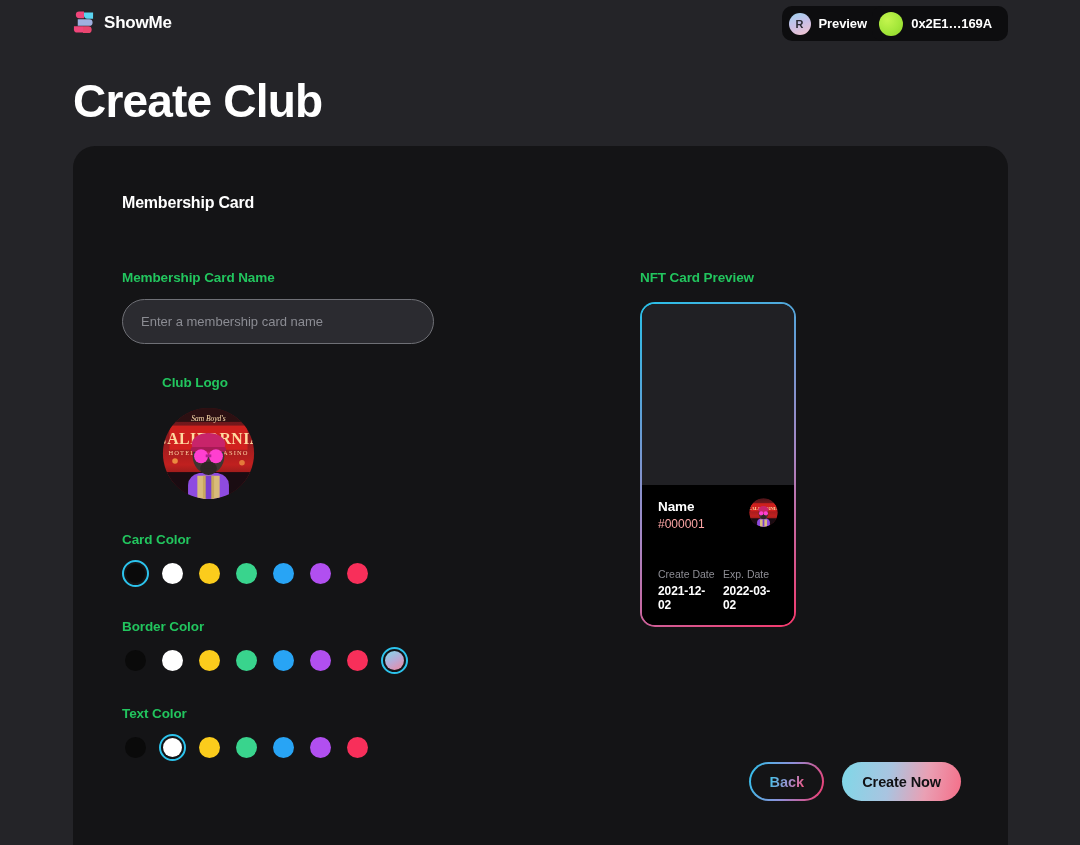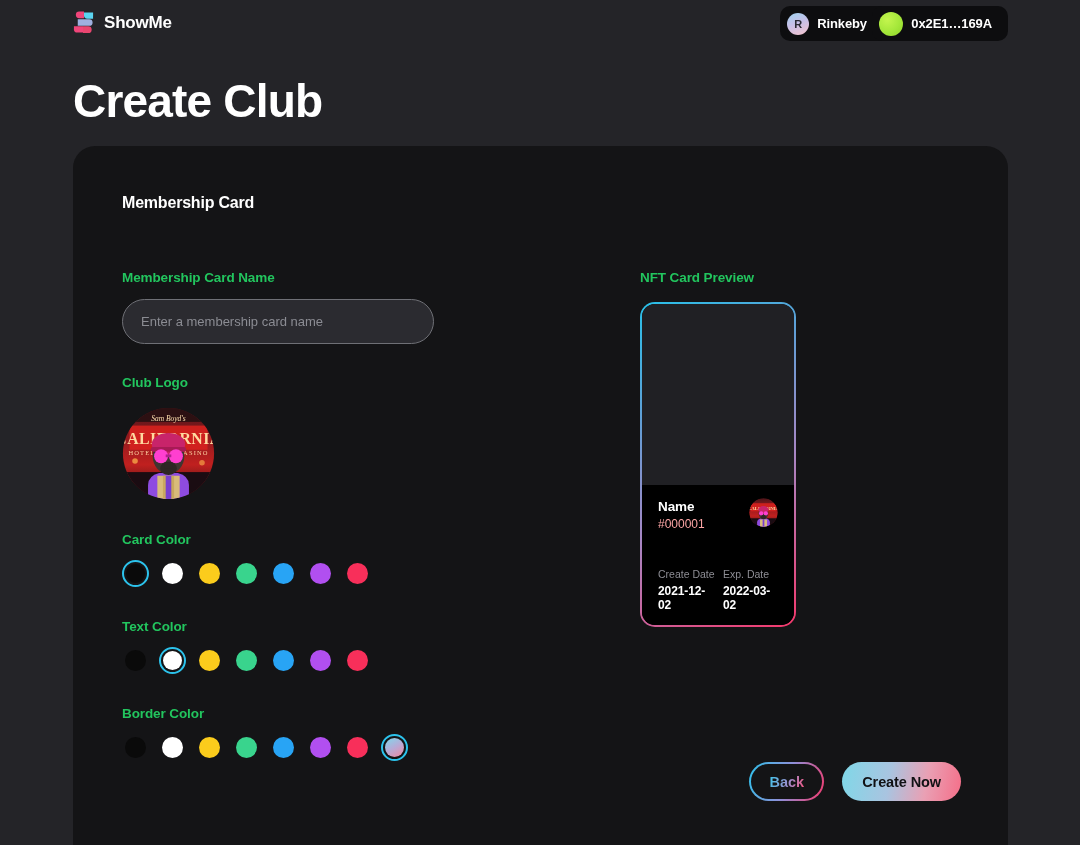--- a/index.html
+++ b/index.html
@@ -84,21 +84,21 @@
     border: 1px solid #6f7076;
     border-radius: 23px;
     color: #ffffff; font-size: 13px;
     font-family: "Liberation Sans", sans-serif;
     padding: 0 18px; outline: none;
   }
   .name-input::placeholder { color: #8b8c93; }
 
   .uploads { display: flex; margin-top: 31px; gap: 0; }
   .upload-block { }
-  .upload-block.logo { width: 157px; }
+  .upload-block.logo { width: 157px; margin-left: 40px; }
   .club-logo-img {
     margin-top: 17px; width: 93px; height: 93px;
     border-radius: 50%; display: block;
   }
   .card-image-box {
     margin-top: 17px; width: 93px; height: 93px;
     background: #212125; border: 1px solid #3b3b42;
     border-radius: 12px;
     display: flex; align-items: center; justify-content: center;
     cursor: pointer;
@@ -183,21 +183,21 @@
       <path d="M4 4 A3.5 3.5 0 0 1 7.5 0.5 H12.5 V7.5 H7.5 A3.5 3.5 0 0 1 4 4 Z" fill="#f0457a"></path>
       <path d="M6 8.5 H18 A3.5 3.5 0 0 1 18 15.5 H6 Z" fill="#9fb0e0"></path>
       <path d="M2 16 H11.5 V22.5 H5.5 A3.5 3.5 0 0 1 2 19 Z" fill="#f0457a"></path>
       <path d="M11.5 16 H17 A3.5 3.5 0 0 1 17 23 H11.5 Z" fill="#e8466f"></path>
     </svg>
     <span class="brand-name">ShowMe</span>
   </div>
 
   <div class="pill pill-network">
     <span class="avatar-net">R</span>
-    <span class="pill-text">Rinkeby</span>
+    <span class="pill-text">Preview</span>
     <svg class="chev" viewBox="0 0 12 12">
       <path d="M2.5 4.5 L6 8 L9.5 4.5" fill="none" stroke="#d9d9de" stroke-width="1.4" stroke-linecap="round" stroke-linejoin="round"></path>
     </svg>
   </div>
 
   <div class="pill pill-wallet">
     <span class="avatar-wallet"></span>
     <span class="pill-text">0x2E1…169A</span>
   </div>
 
@@ -281,20 +281,50 @@
           <div class="sw-wrap">
             <div class="sw" style="background: rgb(177, 79, 240);"></div>
           </div>
           <div class="sw-wrap">
             <div class="sw" style="background: rgb(248, 47, 90);"></div>
           </div>
         </div>
     </div>
 
     <div class="color-group">
+      <div class="field-label">Border Color</div>
+      <div class="swatches">
+          <div class="sw-wrap">
+            <div class="sw" style="background: rgb(10, 10, 10);"></div>
+          </div>
+          <div class="sw-wrap">
+            <div class="sw" style="background: rgb(255, 255, 255);"></div>
+          </div>
+          <div class="sw-wrap">
+            <div class="sw" style="background: rgb(251, 204, 28);"></div>
+          </div>
+          <div class="sw-wrap">
+            <div class="sw" style="background: rgb(57, 212, 141);"></div>
+          </div>
+          <div class="sw-wrap">
+            <div class="sw" style="background: rgb(40, 164, 245);"></div>
+          </div>
+          <div class="sw-wrap">
+            <div class="sw" style="background: rgb(177, 79, 240);"></div>
+          </div>
+          <div class="sw-wrap">
+            <div class="sw" style="background: rgb(248, 47, 90);"></div>
+          </div>
+          <div class="sw-wrap selected">
+            <div class="sw" style="background: linear-gradient(150deg, rgb(127, 217, 236) 0%, rgb(184, 170, 214) 50%, rgb(240, 136, 159) 100%);"></div>
+          </div>
+        </div>
+    </div>
+
+    <div class="color-group">
       <div class="field-label">Text Color</div>
       <div class="swatches">
           <div class="sw-wrap">
             <div class="sw" style="background: rgb(10, 10, 10);"></div>
           </div>
           <div class="sw-wrap selected">
             <div class="sw" style="background: rgb(255, 255, 255);"></div>
           </div>
           <div class="sw-wrap">
             <div class="sw" style="background: rgb(251, 204, 28);"></div>
@@ -303,50 +333,20 @@
             <div class="sw" style="background: rgb(57, 212, 141);"></div>
           </div>
           <div class="sw-wrap">
             <div class="sw" style="background: rgb(40, 164, 245);"></div>
           </div>
           <div class="sw-wrap">
             <div class="sw" style="background: rgb(177, 79, 240);"></div>
           </div>
           <div class="sw-wrap">
             <div class="sw" style="background: rgb(248, 47, 90);"></div>
-          </div>
-        </div>
-    </div>
-
-    <div class="color-group">
-      <div class="field-label">Border Color</div>
-      <div class="swatches">
-          <div class="sw-wrap">
-            <div class="sw" style="background: rgb(10, 10, 10);"></div>
-          </div>
-          <div class="sw-wrap">
-            <div class="sw" style="background: rgb(255, 255, 255);"></div>
-          </div>
-          <div class="sw-wrap">
-            <div class="sw" style="background: rgb(251, 204, 28);"></div>
-          </div>
-          <div class="sw-wrap">
-            <div class="sw" style="background: rgb(57, 212, 141);"></div>
-          </div>
-          <div class="sw-wrap">
-            <div class="sw" style="background: rgb(40, 164, 245);"></div>
-          </div>
-          <div class="sw-wrap">
-            <div class="sw" style="background: rgb(177, 79, 240);"></div>
-          </div>
-          <div class="sw-wrap">
-            <div class="sw" style="background: rgb(248, 47, 90);"></div>
-          </div>
-          <div class="sw-wrap selected">
-            <div class="sw" style="background: linear-gradient(150deg, rgb(127, 217, 236) 0%, rgb(184, 170, 214) 50%, rgb(240, 136, 159) 100%);"></div>
           </div>
         </div>
     </div>
 
   </div>
 
   <div class="preview-col">
     <div class="field-label">NFT Card Preview</div>
 
     <div class="preview-card">

